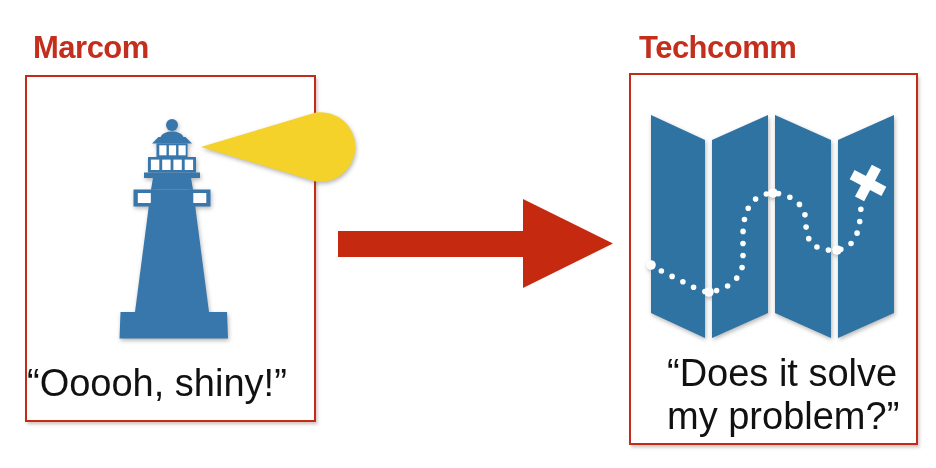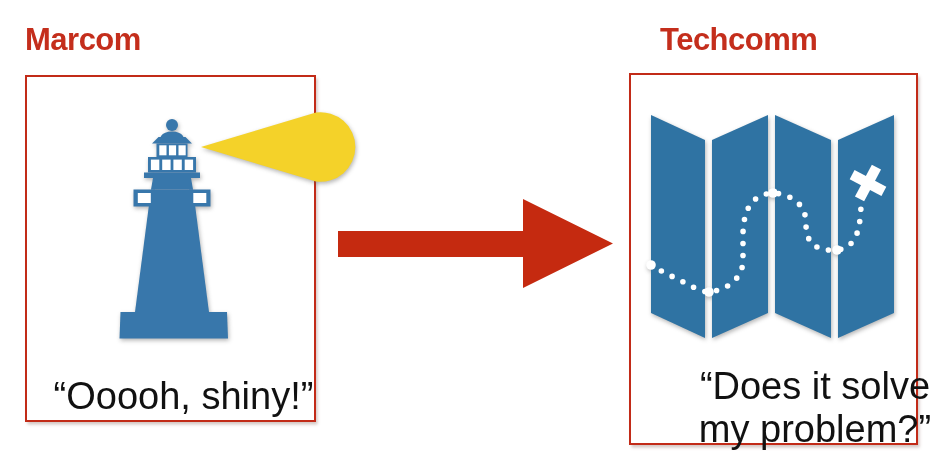--- a/index.html
+++ b/index.html
@@ -1,36 +1,36 @@
 <!DOCTYPE html>
 <html style="--title-red: #C42E1C; --border-red: #C22B18; --arrow-red: #C52A10; --lighthouse-blue: #3877AB; --map-blue: #2F73A3; --beam-yellow: #F4D229; --dot-white: #FFFFFF; --text-black: #111111;"><head>
 <meta charset="utf-8">
 <style>
   html,body{margin:0;padding:0;background:#ffffff;}
   #canvas{
     position:relative;width:936px;height:468px;background:#ffffff;overflow:hidden;
     font-family:"Liberation Sans", sans-serif;
   }
   .panel-title{
-    position:absolute;top:22px;margin:0;
+    position:absolute;top:22px;margin:8px;
     font-size:31px;font-weight:bold;letter-spacing:-0.5px;
     color:var(--title-red,#c42e1c);
   }
   #title-left{left:25px;}
-  #title-right{left:660px;}
+  #title-right{left:631px;}
   .frame{
     position:absolute;background:#ffffff;
     border:2px solid var(--border-red,#c22b18);
     box-shadow:1.5px 2.5px 3px rgba(130,90,80,.35);
     box-sizing:border-box;
   }
   #frame-left{left:25px;top:75px;width:291px;height:347px;}
   #frame-right{left:629px;top:73px;width:289px;height:372px;}
   .quote{
-    position:absolute;margin:13px;text-align:center;
+    position:absolute;margin:0;
     color:var(--text-black,#111);
   }
   #quote-left{left:27px;top:362px;width:287px;font-size:38px;}
   #quote-right{left:667px;top:352px;width:270px;font-size:38px;line-height:1.12;}
   #art{position:absolute;left:0;top:0;pointer-events:none;}
   .soft-shadow{filter:drop-shadow(1px 2.5px 2px rgba(90,90,90,.45));}
 </style>
 </head>
 <body>
 

